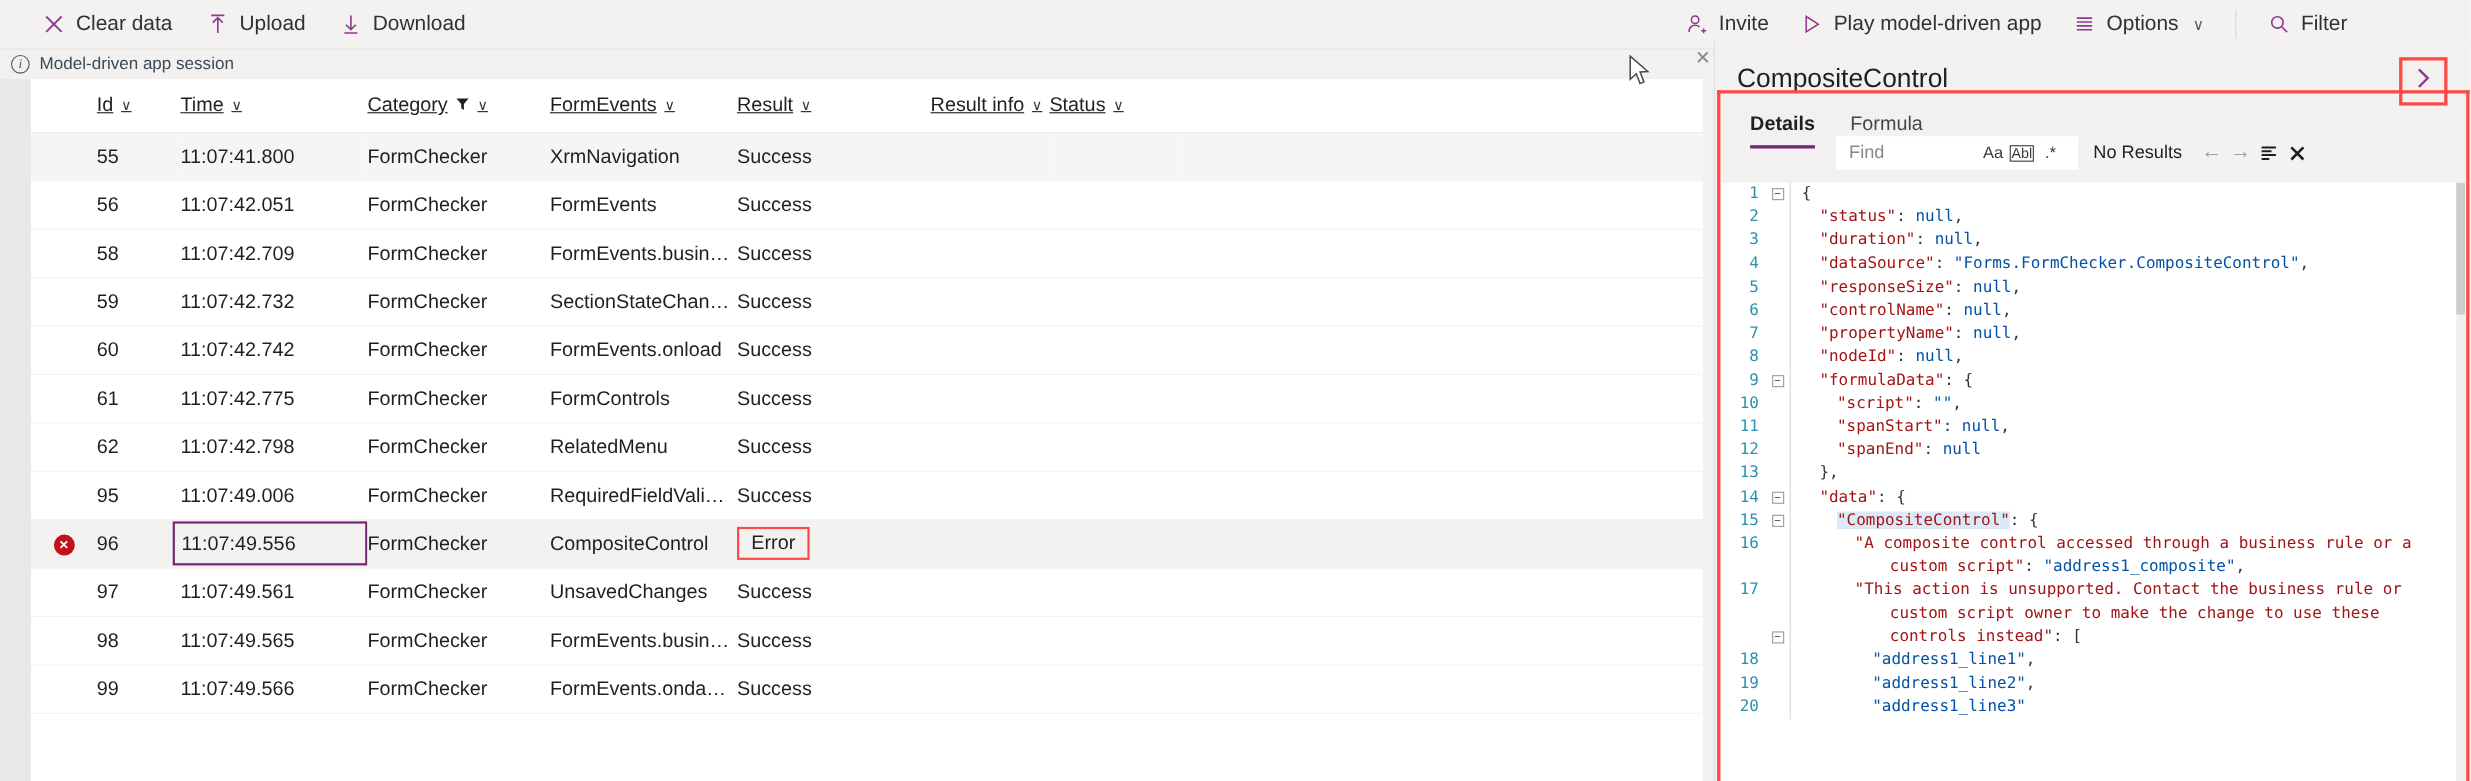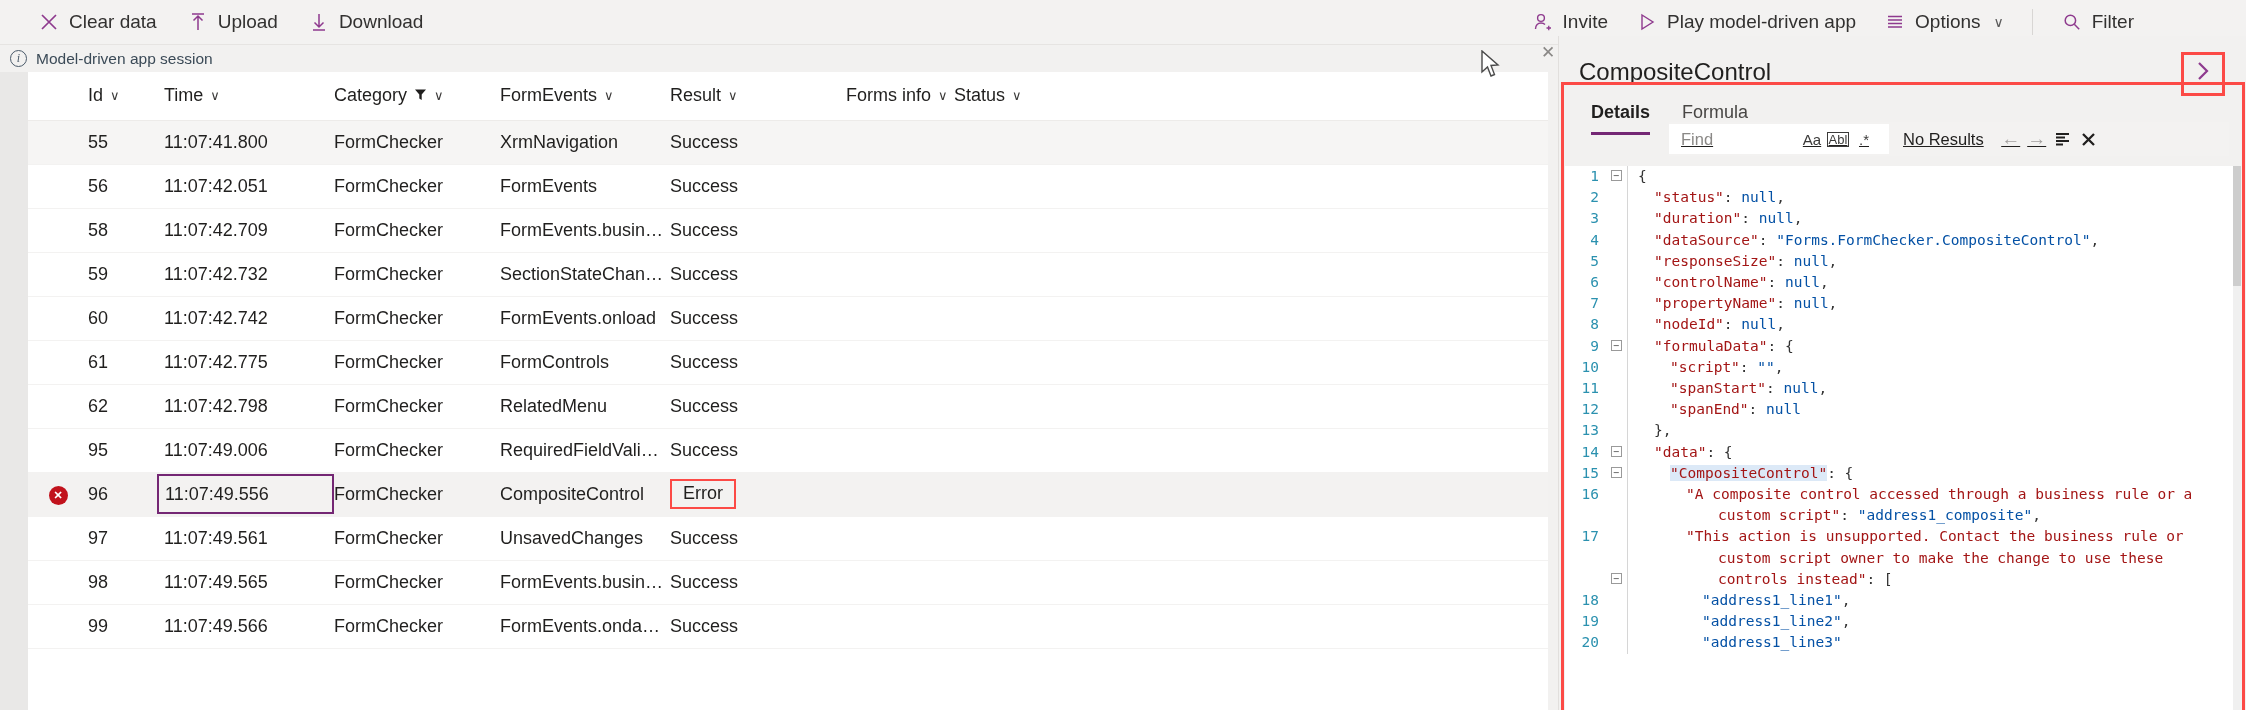--- a/index.html
+++ b/index.html
@@ -62,21 +62,21 @@
     position:absolute; left:0; top:0; width:28px; height:638px;
     background:#e9e8e7;
   }
   table { border-collapse:collapse; width:1548px; table-layout:fixed; }
   thead th {
     height:48px; background:#ffffff;
     font-size:18px; font-weight:400; color:#201f1e;
     text-align:left; padding:0; vertical-align:middle;
     border-bottom:1px solid #edebe9;
   }
-  thead th .hd { display:flex; align-items:center; gap:7px; }
+  thead th .hd { display:flex; align-items:center; gap:7px;text-decoration:underline; }
   .hd .chev { font-size:13px; color:#3b3a39; }
   .hd .funnel { font-size:14px; color:#201f1e; }
   tbody td {
     height:44px; font-size:18px; color:#201f1e;
     padding:0; vertical-align:middle;
     border-bottom:1px solid #f3f2f1;
   }
   tbody tr.alt td { background:#f6f5f4; }
   tbody tr.sel td { background:#f3f2f1; }
   .c-gut { width:28px; background:#e9e8e7 !important; }
@@ -135,21 +135,21 @@
     content:""; position:absolute; left:16px; right:16px; bottom:0;
     height:3px; background:#742774;
   }
 
   
   #findbar {
     position:absolute; left:110px; top:86px;
     width:560px; height:34px;
     background:#f3f2f1;
     display:flex; align-items:center;
-    font-size:16.5px; color:#201f1e;text-decoration:underline;
+    font-size:16.5px; color:#201f1e;
   }
   #find-input-wrap {
     width:220px; height:30px; background:#ffffff;
     display:flex; align-items:center; padding-left:10px;
   }
   #find-input {
     border:none; outline:none; background:transparent;
     font-family:"Liberation Sans", sans-serif; font-size:16.5px;
     color:#201f1e; width:120px;
   }
@@ -324,21 +324,21 @@
             </div>
         </th>
         <th class="c-res">
           <div class="hd">
               <span>Result</span>
               <span class="chev">∨</span>
             </div>
         </th>
         <th class="c-rinfo">
           <div class="hd">
-              <span>Forms info</span>
+              <span>Result info</span>
               <span class="chev">∨</span>
             </div>
         </th>
         <th class="c-status">
           <div class="hd">
               <span>Status</span>
               <span class="chev">∨</span>
             </div>
         </th>
         <th></th>

